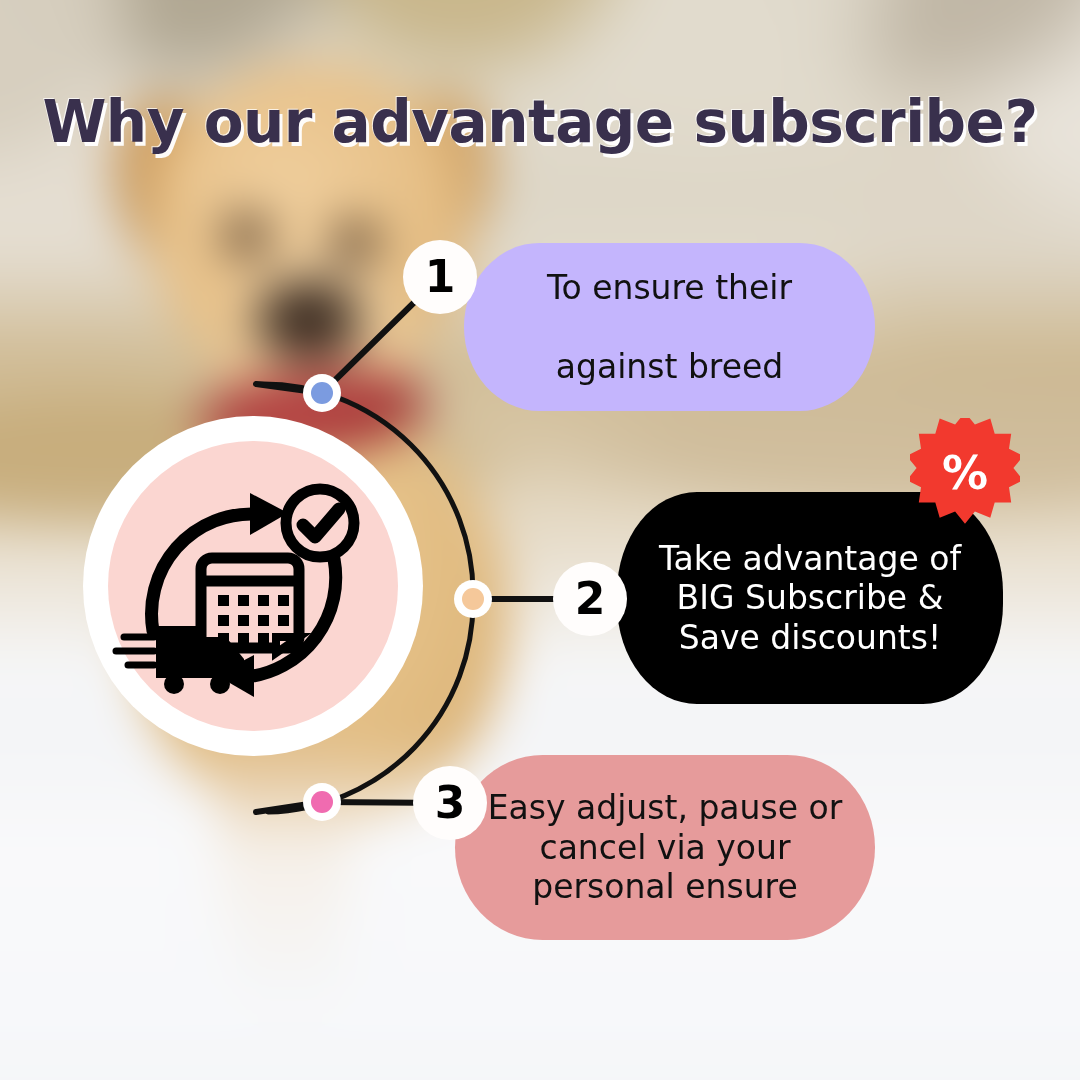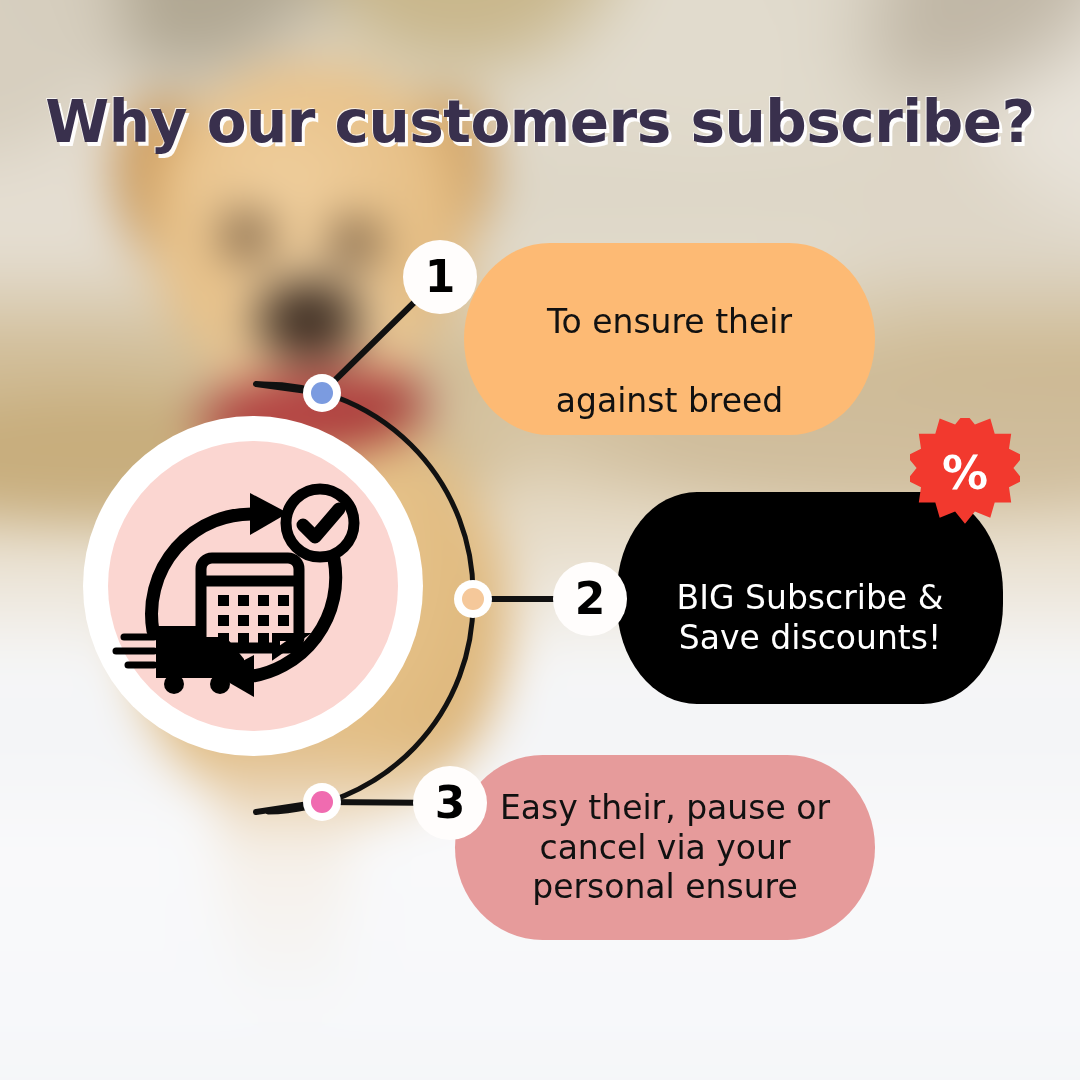--- a/index.html
+++ b/index.html
@@ -98,24 +98,23 @@
     position:absolute;
     display:flex;align-items:center;justify-content:center;
     text-align:center;
     font-size:33px;line-height:1.20;
     padding:14px 26px;
     box-sizing:border-box;
   }
   .box p{margin:0;}
   .box b{font-weight:400;}
   .box-1{
-    left:464px;top:243px;width:411px;height:192px;
-    background:#fdba74;color:#111111;
+    left:464px;top:243px;width:411px;height:168px;
+    background:#c4b5fd;color:#111111;
     border-radius:86px 86px 86px 86px / 96px 96px 96px 96px;
-    align-items:flex-end;
   }
   .box-2{
     left:617px;top:492px;width:386px;height:212px;
     background:#000000;color:#ffffff;
     border-radius:80px 80px 80px 80px / 100px 100px 100px 100px;
   }
   .box-3{
     left:455px;top:755px;width:420px;height:185px;
     background:#e69b9b;color:#111111;
     border-radius:88px 88px 88px 88px / 93px 93px 93px 93px;
@@ -162,21 +161,21 @@
         <i class="dog-muzzle"></i>
         <i class="dog-eye-l"></i>
         <i class="dog-eye-r"></i>
         <i class="dog-nose"></i>
         <i class="dog-collar"></i>
       </div>
       <div class="bg-snow"></div>
     </div>
   </div>
 
-  <div class="title">Why our customers subscribe?</div>
+  <div class="title">Why our advantage subscribe?</div>
 
   <svg class="connectors" viewBox="0 0 1080 1080">
 
     <path d="M 256 384 A 210 210 0 0 1 473 599 A 210 210 0 0 1 268 812" fill="none" stroke="#111111" stroke-width="5" stroke-linecap="round"></path>
 
     <path d="M 322 393 L 440 277" fill="none" stroke="#111111" stroke-width="6" stroke-linecap="round"></path>
 
     <path d="M 256 384 L 322 393" fill="none" stroke="#111111" stroke-width="6" stroke-linecap="round"></path>
 
     <path d="M 473 599 L 590 599" fill="none" stroke="#111111" stroke-width="6" stroke-linecap="round"></path>
@@ -254,36 +253,36 @@
     <p>
       <span>To ensure their</span><br>
       <br>
       <span>against </span><b>breed</b><br>
     </p>
   </div>
   <div class="badge badge-1">1</div>
 
   <div class="box box-2">
     <p>
-      <br>
+      <span>Take advantage of</span><br>
       <span>BIG </span><b>Subscribe &amp;</b><br>
       <b>Save</b><span> discounts!</span>
     </p>
   </div>
   <div class="badge badge-2">2</div>
 
   <div class="starburst">
     <svg viewBox="0 0 100 100" width="110" height="110">
       <polygon points="50,1 59,13 73,7 77,22 92,22 90,37 103,44 94,56 103,68 90,75 92,90 77,90 73,105 59,99 50,111 41,99 27,105 23,90 8,90 10,75 -3,68 6,56 -3,44 10,37 8,22 23,22 27,7 41,13" fill="#F2392E" transform="translate(0,-6) scale(1,0.92)"></polygon>
     </svg>
     <span class="pct">%</span>
   </div>
 
   <div class="box box-3">
     <p>
-      <span>Easy their, pause or</span><br>
+      <span>Easy adjust, pause or</span><br>
       <span>cancel via your</span><br>
       <b>personal ensure</b>
     </p>
   </div>
   <div class="badge badge-3">3</div>
 
 </div>
 
 </body></html>

